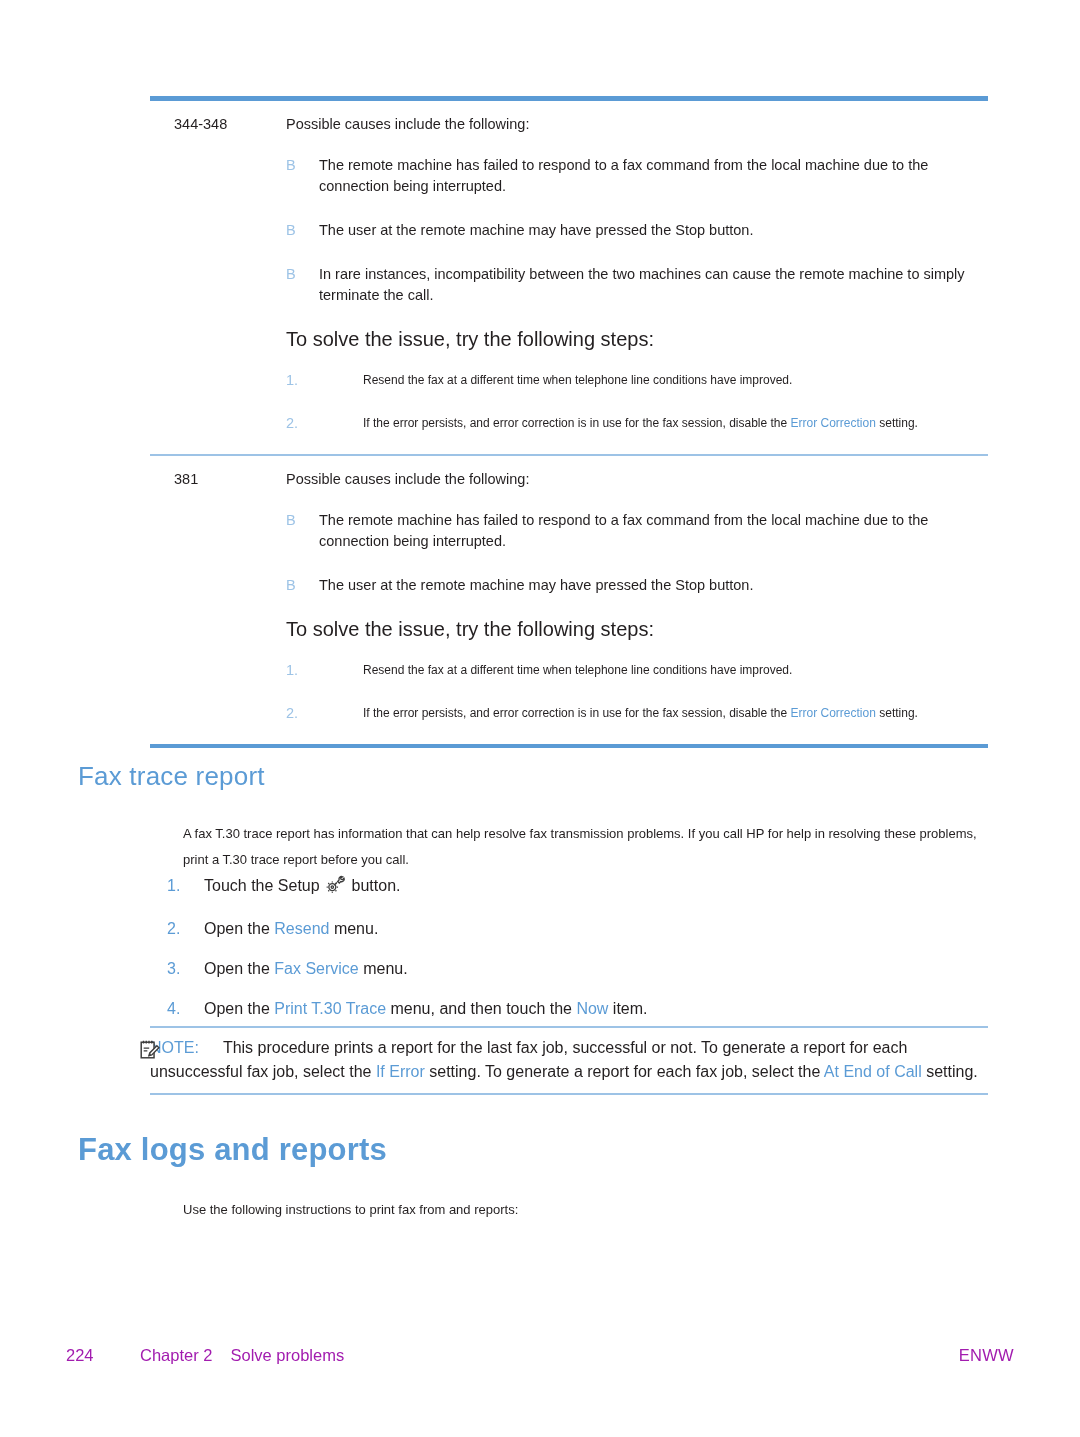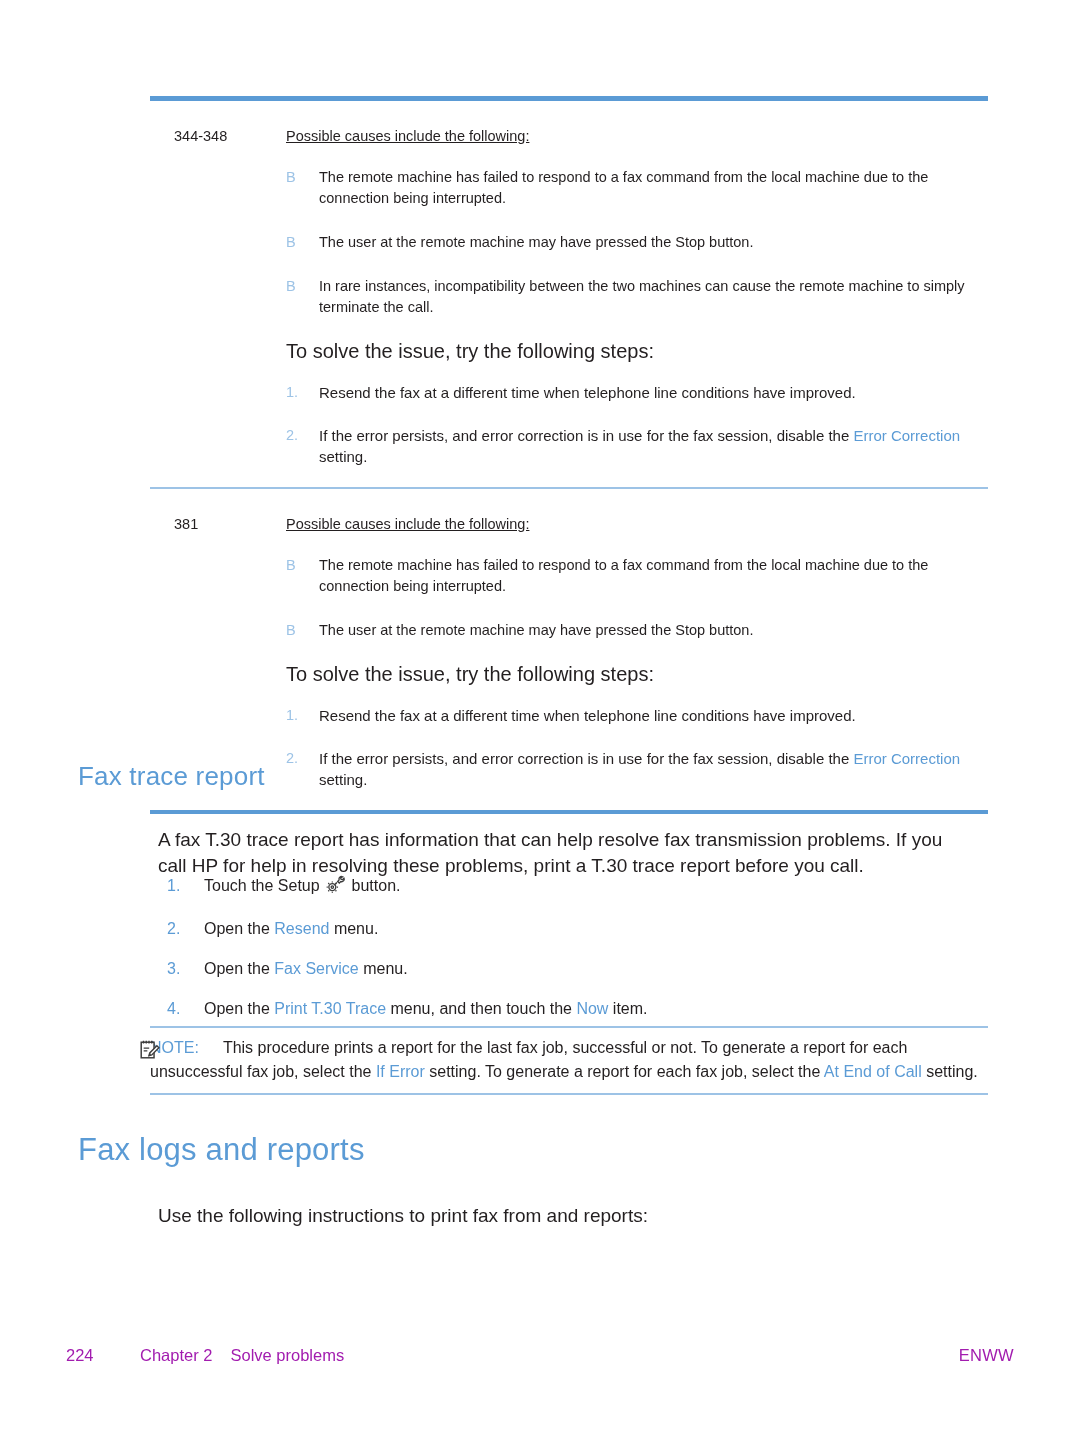--- a/index.html
+++ b/index.html
@@ -61,41 +61,40 @@
   .th {
     font-size: 13.5px;
     font-weight: bold;
     color: #231f20;
     letter-spacing: 0.1px;
   }
   .th-code { width: 112px; padding-left: 24px; box-sizing: border-box; }
 
   .trow {
     display: flex;
-    padding: 25px 0 20px 0;
+    padding: 13px 0 20px 0;
   }
   .td-code {
     width: 136px;
     padding-left: 24px;
     box-sizing: border-box;
     font-size: 14.5px;
     line-height: 21px;
     color: #231f20;
     flex: none;
   }
   .td-desc {
     flex: 1;
     padding-right: 8px;
   }
 
   .lead-line {
     font-size: 14.5px;
     line-height: 21px;
     margin: 0 0 20px 0;
-    text-decoration: underline;
   }
 
   .sub-bullets {
     margin: 0 0 13px 0;
   }
   .bullet-item {
     display: flex;
     margin: 0 0 23px 0;
   }
   .bullet-marker {
@@ -124,50 +123,51 @@
   .num-item:last-child { margin-bottom: 0; }
   .num-marker {
     width: 33px;
     flex: none;
     color: #9dc3e6;
     font-size: 14.5px;
     line-height: 21px;
   }
   .num-text {
     flex: 1;
-    font-size: 15px;
-    line-height: 21px;
+    font-size: 12px;
+    line-height: 21px;
+    margin-left: 44px;
   }
 
   
   .h2-heading {
     position: absolute;
     left: 78px;
     font-size: 26px;
     font-weight: normal;
     color: #5b9bd5;
     letter-spacing: 0.2px;
     margin: 0;
   }
   .h1-heading {
     position: absolute;
     left: 78px;
     font-size: 31px;
-    font-weight: normal;
+    font-weight: bold;
     color: #5b9bd5;
     letter-spacing: 0.2px;
     margin: 0;
   }
 
   
   .sec-para {
     position: absolute;
-    left: 158px;
+    left: 183px;
     width: 812px;
-    font-size: 19px;
+    font-size: 13px;
     line-height: 26px;
     color: #231f20;
   }
 
   
   .proc-list {
     position: absolute;
     left: 167px;
     width: 812px;
   }

